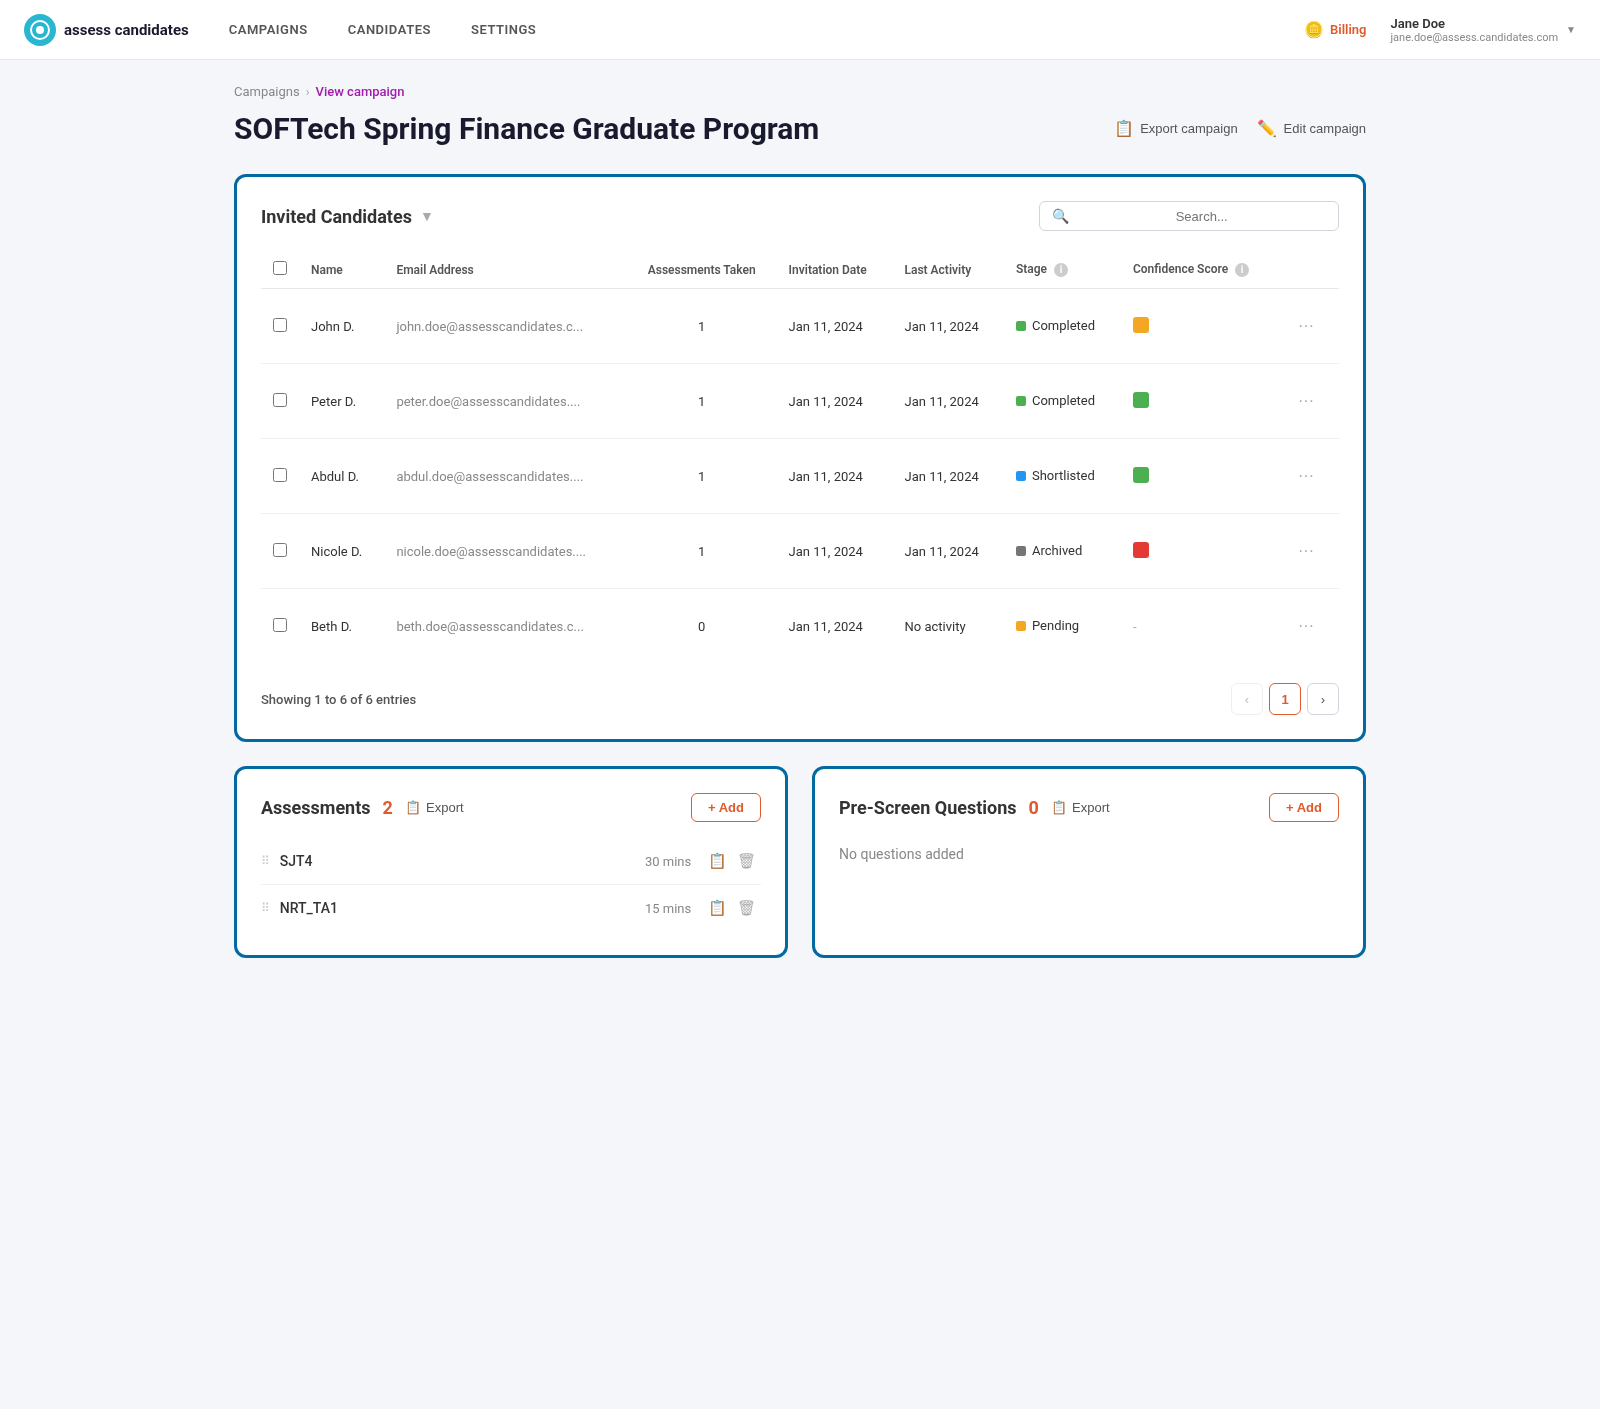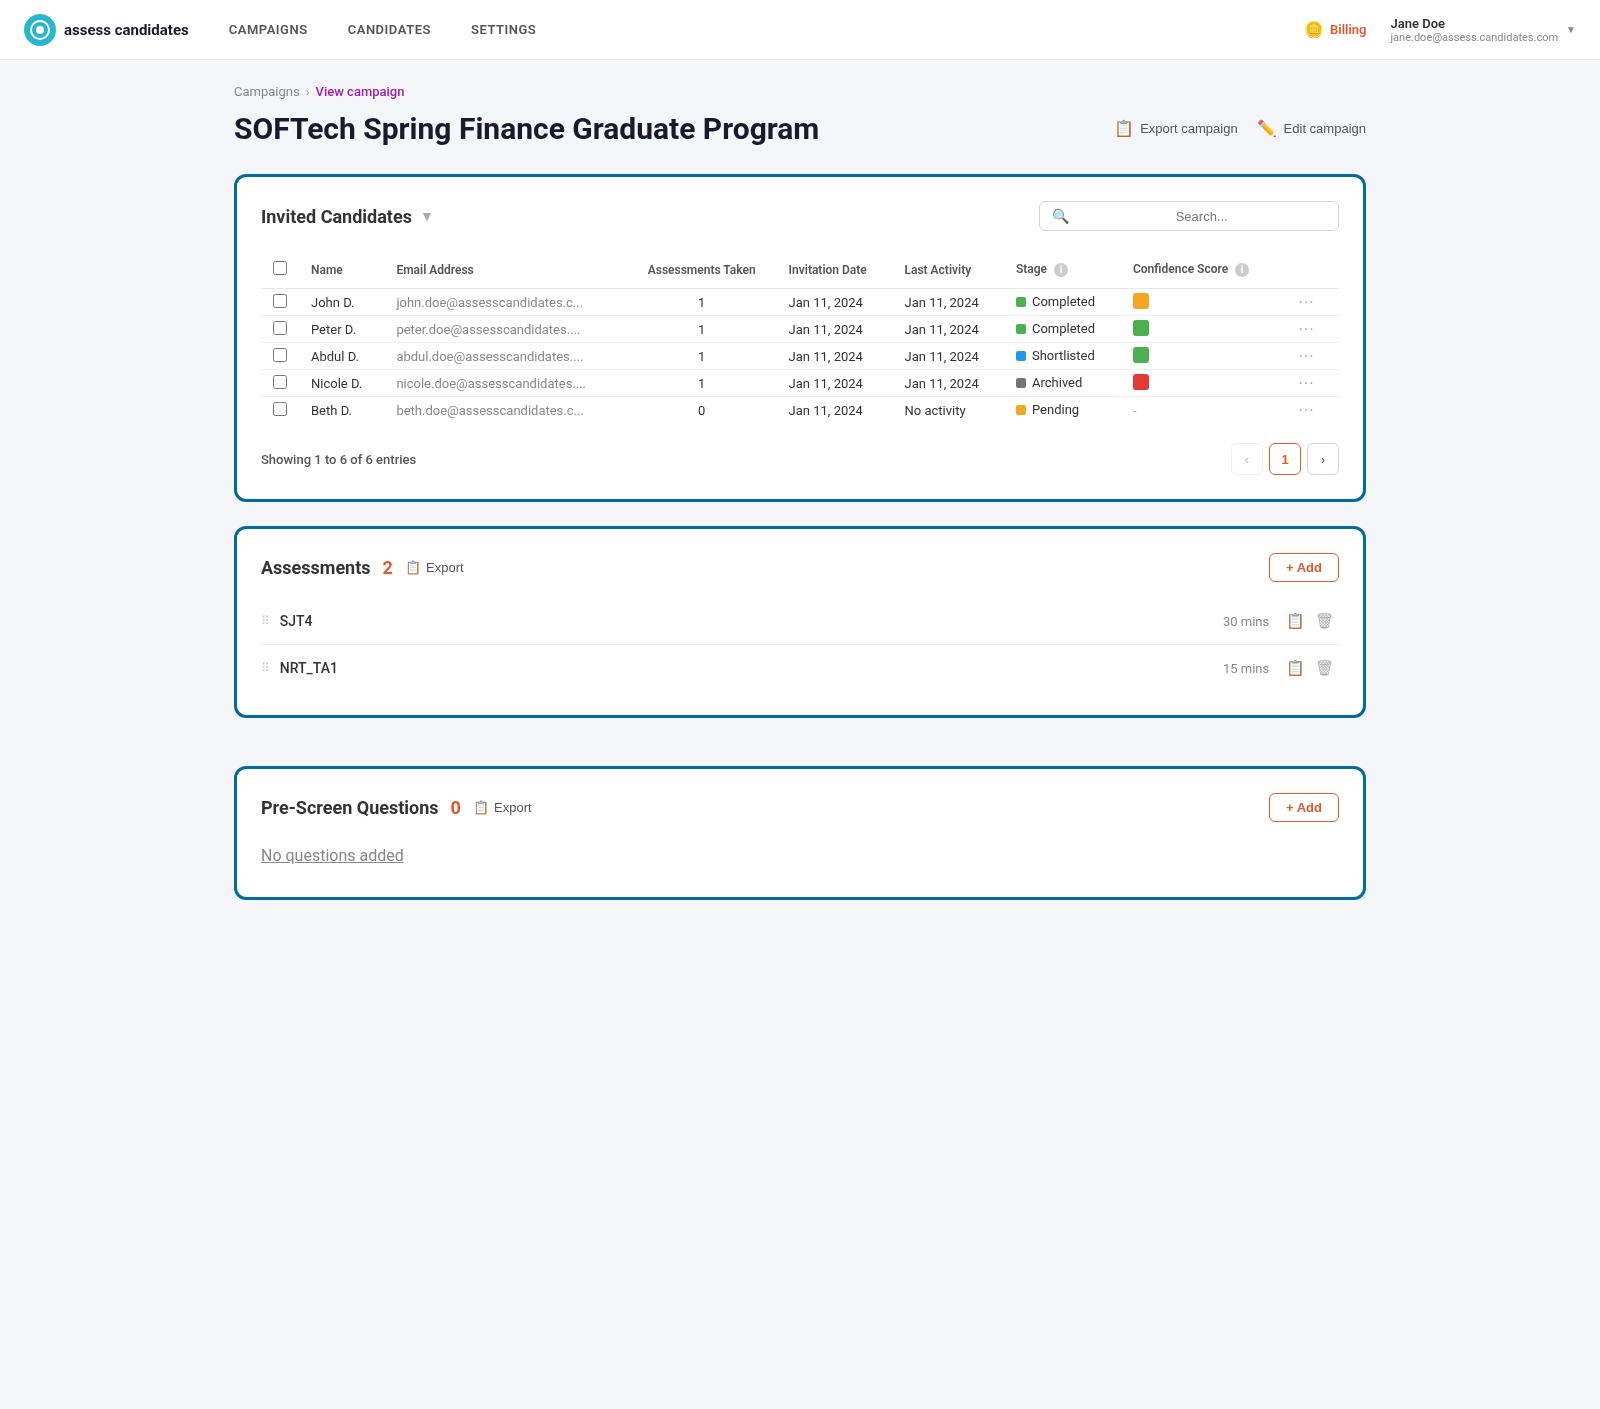--- a/index.html
+++ b/index.html
@@ -171,21 +171,21 @@
     }
     .candidates-table th {
       text-align: left;
       font-size: 12px;
       font-weight: 600;
       color: #555;
       padding: 10px 12px;
       border-bottom: 1px solid #e5e7eb;
     }
     .candidates-table td {
-      padding: 2px 12px;
+      padding: 26px 12px;
       border-bottom: 1px solid #f0f0f0;
       font-size: 13px;
       color: #333;
     }
     .candidates-table tr:last-child td { border-bottom: none; }
     .checkbox-col { width: 36px; }
     .check-input { cursor: pointer; width: 14px; height: 14px; }
 
     .th-centered { text-align: center !important; }
     .td-centered { text-align: center; }
@@ -260,21 +260,21 @@
     .page-btn.active {
       border-color: #e05a2b;
       color: #e05a2b;
       font-weight: 600;
     }
     .page-btn.disabled { opacity: 0.4; cursor: default; }
 
     
     .bottom-grid {
       display: grid;
-      grid-template-columns: 1fr;
+      grid-template-columns: 1fr 1fr;
       gap: 24px;
     }
     .sub-section-header {
       display: flex;
       align-items: center;
       gap: 12px;
       margin-bottom: 16px;
     }
     .sub-section-title {
       font-size: 18px;
@@ -337,23 +337,22 @@
       background: none;
       border: none;
       color: #aaa;
       cursor: pointer;
       font-size: 15px;
       padding: 2px 5px;
     }
 
     .no-items-text {
       color: #888;
-      font-size: 16px;
+      font-size: 14px;
       padding: 8px 0;
-      text-decoration: underline;
     }
   </style>
 </head>
 <body>
 
 <nav class="navbar">
   <a class="navbar-brand">
     <div class="brand-icon">
       <svg width="20" height="20" viewBox="0 0 20 20" fill="none">
         <circle cx="10" cy="10" r="9" stroke="white" stroke-width="2"></circle>

